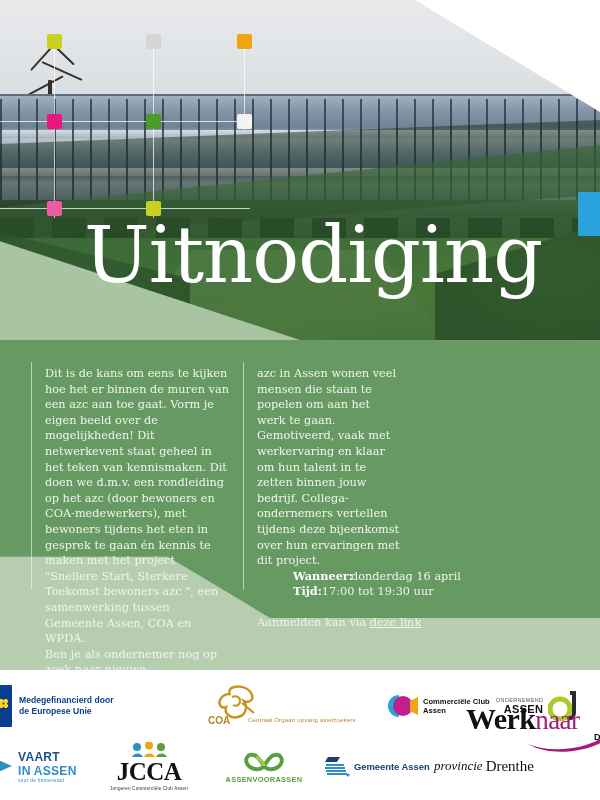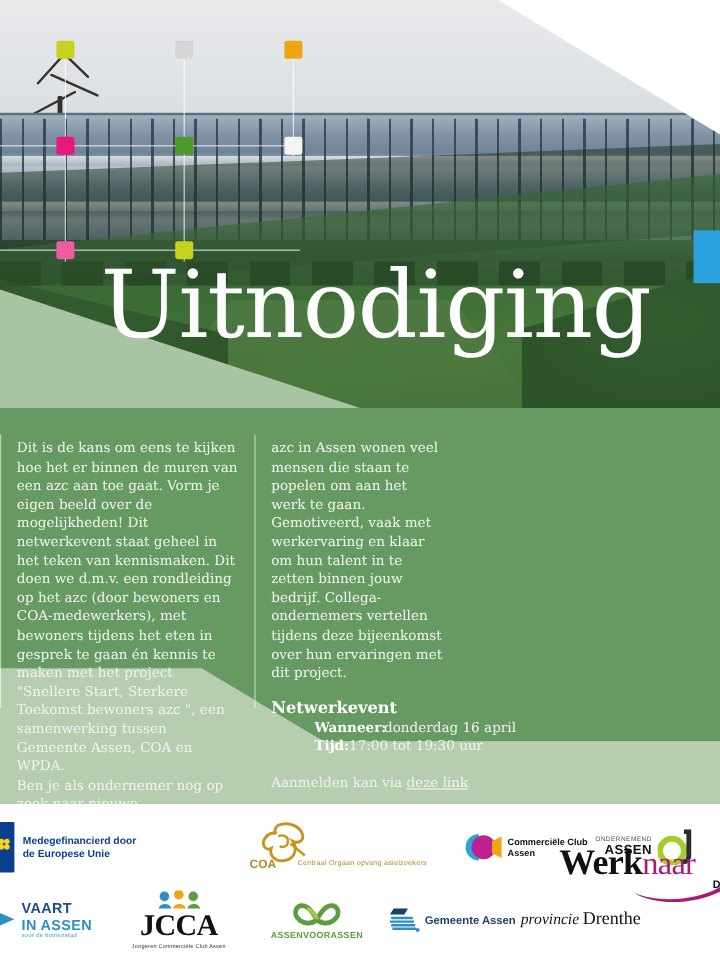--- a/index.html
+++ b/index.html
@@ -80,21 +80,21 @@
   .deco { position:absolute; left:0; top:0; width:600px; height:250px; pointer-events:none; }
   .deco .ln { position:absolute; background:rgba(255,255,255,.72); }
   .deco .sq { position:absolute; width:15px; height:15px; border-radius:2px; }
   .panel-lite { position:absolute; left:0; top:340px; width:600px; height:330px; background:#b6cdb0; }
   .panel-green { position:absolute; left:0; top:340px; width:600px; height:278px; background:#679a63;
                  clip-path:polygon(0% 0%, 100% 0%, 100% 100%, 45% 100%, 28% 78%, 0% 78%); }
 
   .cols { position:absolute; left:0; top:340px; width:600px; height:270px; display:flex; }
   .col { position:relative; padding:26px 14px 0 14px; }
   .col1 { width:216px; text-align:right; }
-  .col2 { width:212px; }
+  .col2 { width:212px;margin-left:31px; }
   .col3 { width:172px; }
   .divider { position:absolute; left:0; top:22px; width:1px; height:228px; background:rgba(255,255,255,.55); }
 
   .lead { font-family:"DejaVu Serif", serif; font-weight:bold; color:#ffffff;
           font-size:15.5px; line-height:19px; letter-spacing:-.2px; }
   .sub  { font-family:"DejaVu Serif", serif; color:#e9f1e7; font-size:11.6px;
           line-height:16px; margin-top:15px; }
   .body { font-family:"DejaVu Serif", serif; color:#f0f5ee; font-size:11.3px; line-height:15.6px; }
   .ev-title { font-family:"DejaVu Serif", serif; font-weight:bold; color:#ffffff;
               font-size:13.5px; line-height:18px; margin-top:12px; }
@@ -230,21 +230,20 @@
     <div class="col col2">
       <div class="divider"></div>
       <div class="body">Dit is de kans om eens te kijken hoe het er binnen de muren van een azc aan toe gaat. Vorm je eigen beeld over de mogelijkheden! Dit netwerkevent staat geheel in het teken van kennismaken. Dit doen we d.m.v. een rondleiding op het azc (door bewoners en COA-medewerkers), met bewoners tijdens het eten in gesprek te gaan én kennis te maken met het project "Snellere Start, Sterkere Toekomst bewoners azc ", een samenwerking tussen Gemeente Assen, COA en WPDA.</div>
       <div class="body" style="margin-top:0;">Ben je als ondernemer nog op zoek naar nieuwe medewerkers? In het</div>
     </div>
 
     <div class="col col3">
       <div class="divider"></div>
       <div class="body">azc in Assen wonen veel mensen die staan te popelen om aan het werk te gaan. Gemotiveerd, vaak met werkervaring en klaar om hun talent in te zetten binnen jouw bedrijf. Collega-ondernemers vertellen tijdens deze bijeenkomst over hun ervaringen met dit project.</div>
 
-      <div class="ev-title">Netwerkevent</div>
 
       <div class="ev-row">
         <b class="ev-k1">Wanneer:</b>
         <span>donderdag 16 april</span>
       </div>
       <div class="ev-row">
         <b class="ev-k2">Tijd:</b>
         <span>17:00 tot 19:30 uur</span>
       </div>
 

